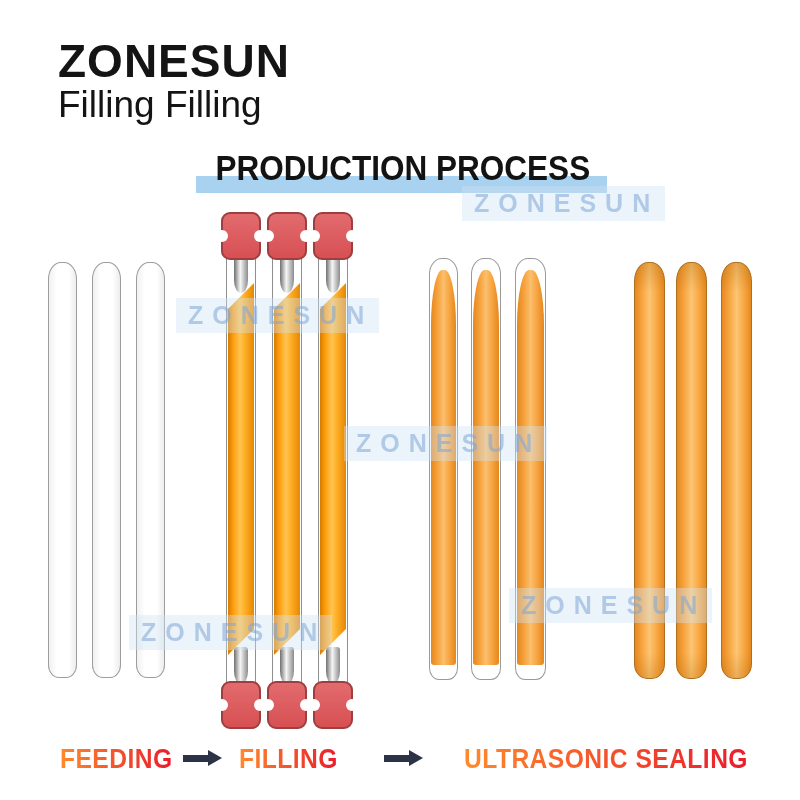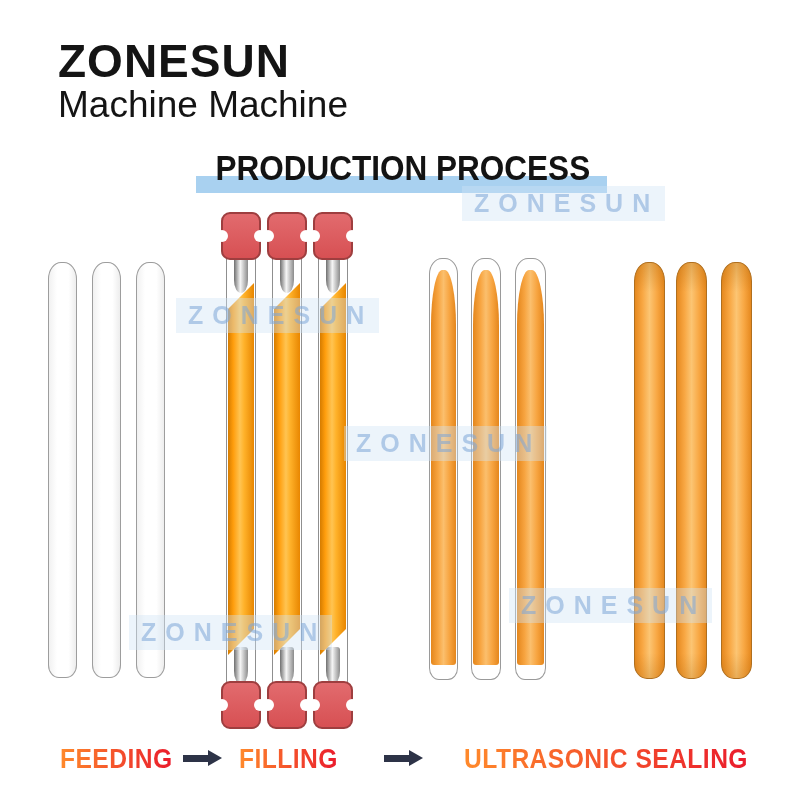--- a/index.html
+++ b/index.html
@@ -113,21 +113,21 @@
   }
   .arrow1{left:183px;}
   .arrow2{left:384px;}
 </style>
 </head>
 <body>
 
 <div class="canvas">
 
   <div class="brand">ZONESUN</div>
-  <div class="product">Machine Machine</div>
+  <div class="product">Filling Filling</div>
 
   <div class="banner-bar"></div>
   <div class="section-title">PRODUCTION PROCESS</div>
 
   <div class="wm wm1">ZONESUN</div>
   <div class="wm wm2">ZONESUN</div>
   <div class="wm wm3">ZONESUN</div>
   <div class="wm wm4">ZONESUN</div>
   <div class="wm wm5">ZONESUN</div>
 

